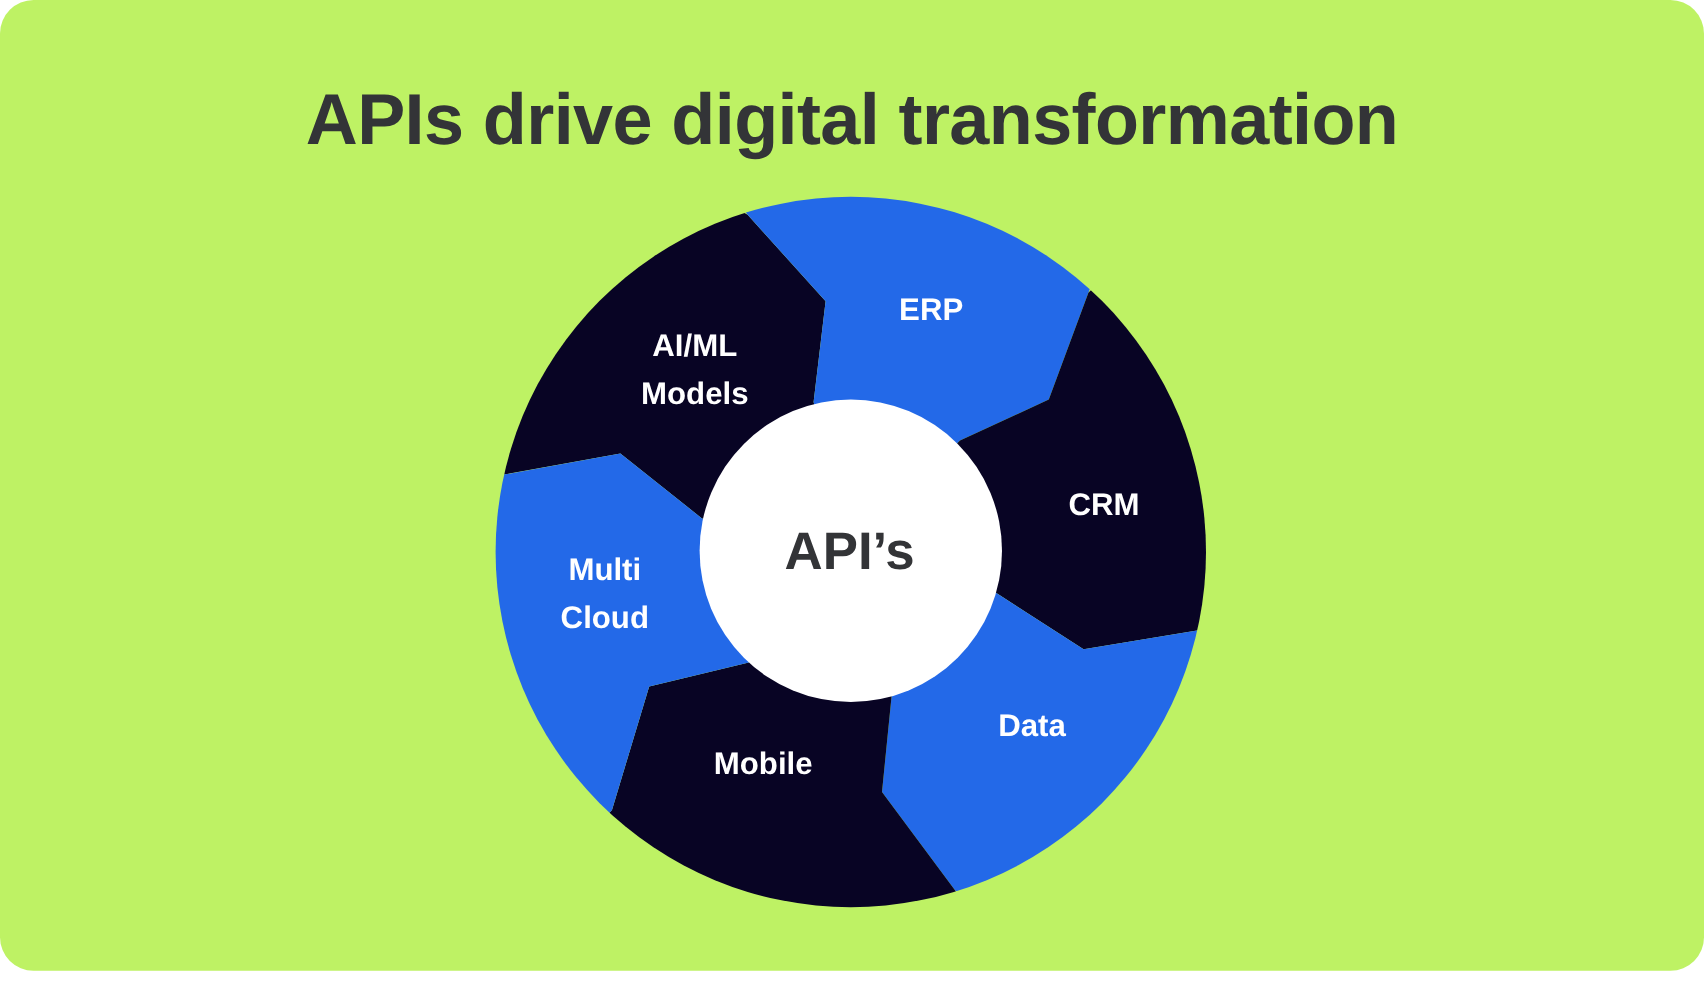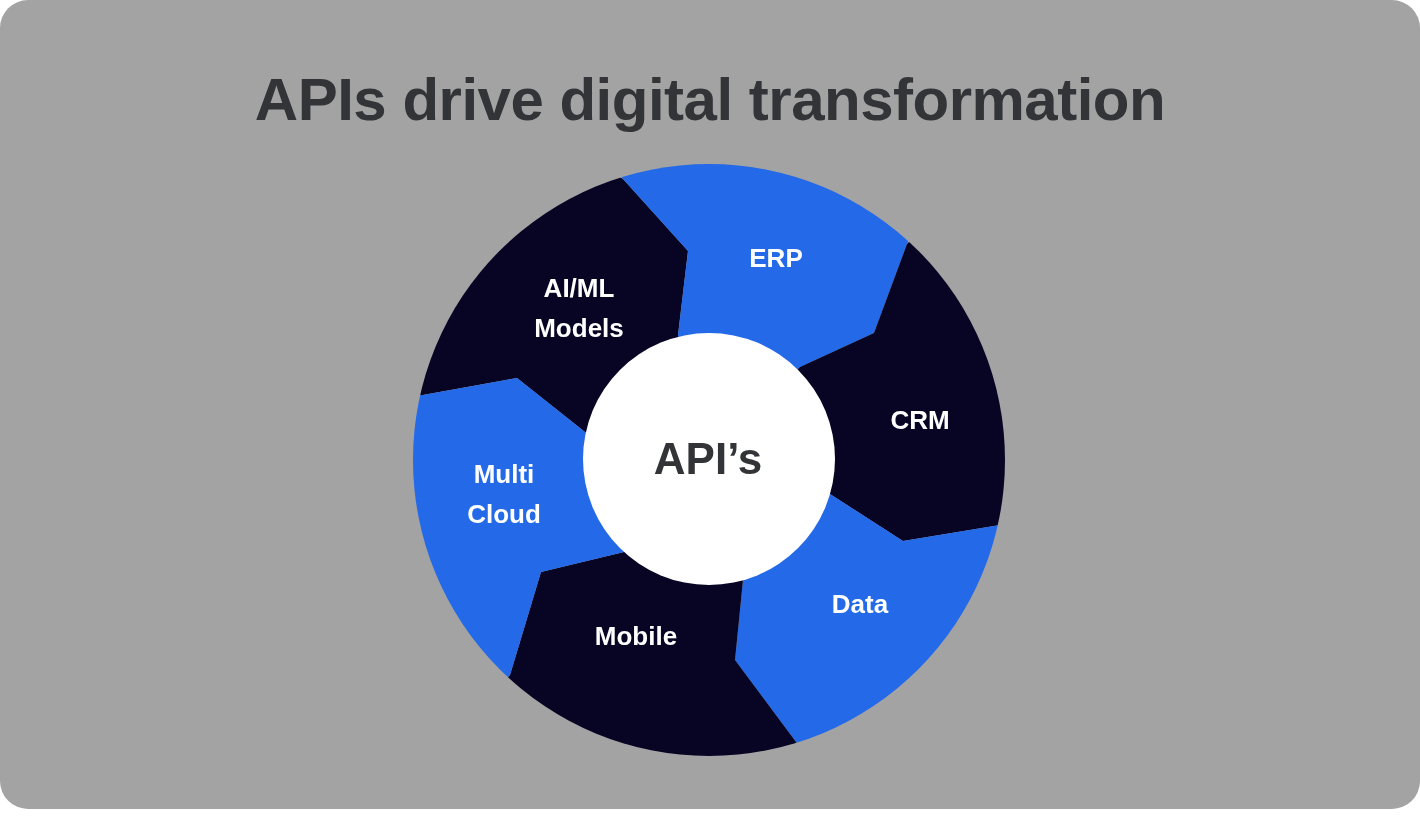--- a/index.html
+++ b/index.html
@@ -12,21 +12,21 @@
       height: 820px;
       overflow: hidden;
       font-family: "Liberation Sans", "DejaVu Sans", sans-serif;
     }
     .card {
       position: absolute;
       left: 0;
       top: 0;
       width: 1420px;
       height: 809px;
-      background: #a3a3a3;
+      background: #bef264;
       border-radius: 28px;
     }
     .title {
       position: absolute;
       left: 0;
       top: 64px;
       width: 1420px;
       text-align: center;
       font-size: 60px;
       font-weight: 700;

